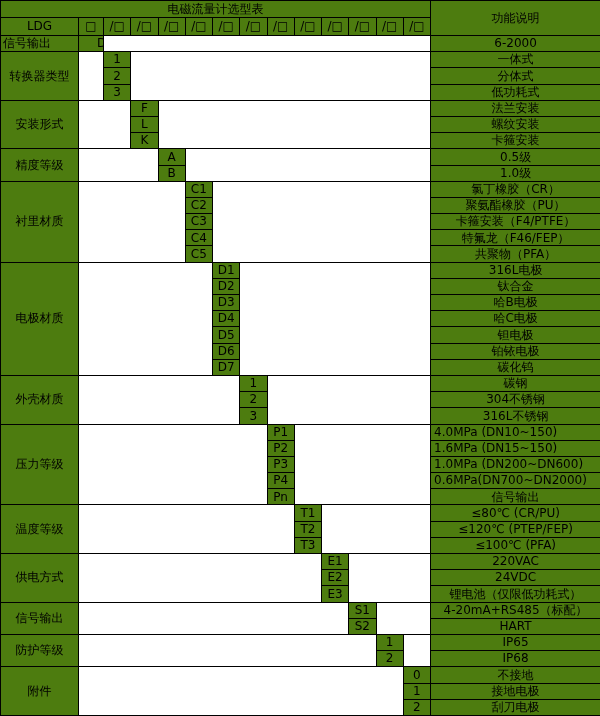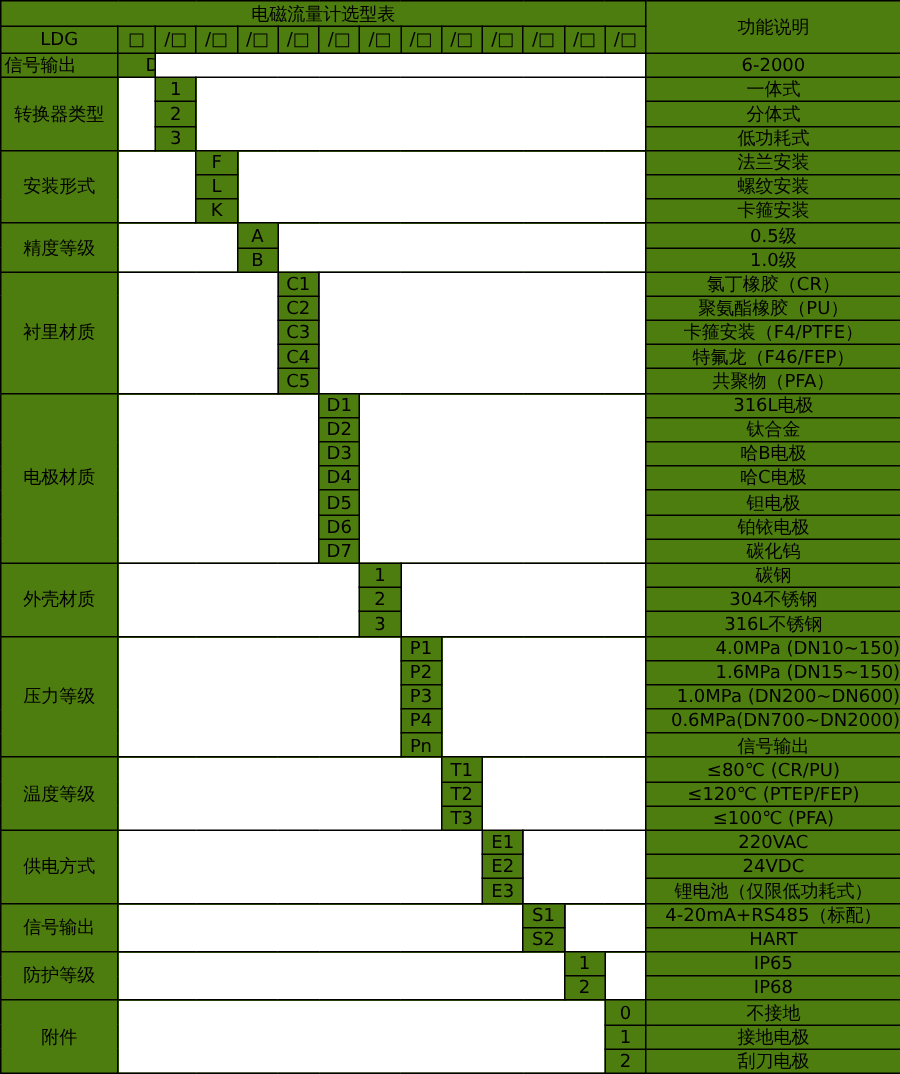--- a/index.html
+++ b/index.html
@@ -36,21 +36,21 @@
 
   td.title   { font-size: 14px; }
   td.fheader { font-size: 13px; }
   td.ldg     { text-align: left; padding-left: 8px; font-size: 12px; margin-left: 44px; }
   td.box     { font-size: 11px; }
   td.label   { font-size: 12.5px; }
   td.label.left { text-align: left; padding-left: 2px; }
   td.code    { font-size: 11.5px; }
   td.code.dn { text-align: right; padding-left: 18px; }
   td.desc    { font-size: 12px; }
-  td.desc.left { text-align: right; padding-left: 3px; margin-left: 12px; }
+  td.desc.left { text-align: left; padding-left: 3px; margin-left: 12px; }
   td.spacer  { background: #ffffff; }
 </style>
 </head>
 <body>
 
 <div class="sheet">
   <table class="sel">
     <colgroup>
       <col style="width:78px">
       <col style="width:25px">

